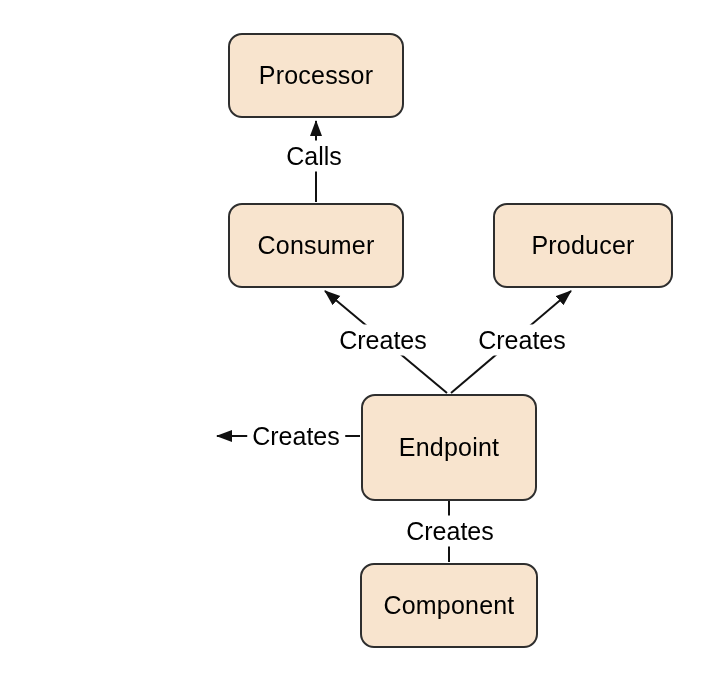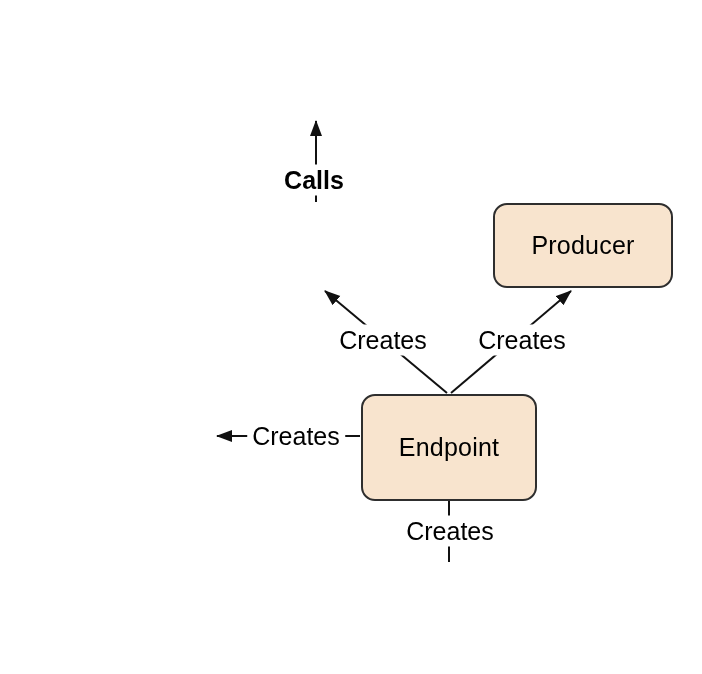--- a/index.html
+++ b/index.html
@@ -52,21 +52,21 @@
     white-space: nowrap;
   }
   
   .node-processor { left: 228px; top: 33px;  width: 176px; height: 85px; }
   .node-consumer  { left: 228px; top: 203px; width: 176px; height: 85px; }
   .node-producer  { left: 493px; top: 203px; width: 180px; height: 85px; }
   .node-exchange  { left: 33px;  top: 394px; width: 180px; height: 85px; }
   .node-endpoint  { left: 361px; top: 394px; width: 176px; height: 107px; }
   .node-component { left: 360px; top: 563px; width: 178px; height: 85px; }
   
-  .edge-label-calls              { left: 314px; top: 180px; font-weight: bold; }
+  .edge-label-calls              { left: 314px; top: 156px; }
   .edge-label-creates-consumer   { left: 383px; top: 340px; }
   .edge-label-creates-producer   { left: 522px; top: 340px; }
   .edge-label-creates-exchange   { left: 296px; top: 436px; }
   .edge-label-creates-endpoint   { left: 450px; top: 531px; }
 </style>
 </head>
 <body>
 
 <div class="canvas">
 
@@ -81,25 +81,34 @@
 
     <line x1="447" y1="393" x2="325" y2="291" marker-end="url(#arrow)"></line>
 
     <line x1="451" y1="393" x2="571" y2="291" marker-end="url(#arrow)"></line>
 
     <line x1="360" y1="436" x2="217" y2="436" marker-end="url(#arrow)"></line>
 
     <line x1="449" y1="562" x2="449" y2="482" marker-end="url(#arrow)"></line>
   </svg>
 
+  <div class="node node-processor">
+    <span class="node-label">Processor</span>
+  </div>
+  <div class="node node-consumer">
+    <span class="node-label">Consumer</span>
+  </div>
   <div class="node node-producer">
     <span class="node-label">Producer</span>
   </div>
   <div class="node node-endpoint">
     <span class="node-label">Endpoint</span>
+  </div>
+  <div class="node node-component">
+    <span class="node-label">Component</span>
   </div>
 
   <div class="edge-label edge-label-calls">Calls</div>
   <div class="edge-label edge-label-creates-consumer">Creates</div>
   <div class="edge-label edge-label-creates-producer">Creates</div>
   <div class="edge-label edge-label-creates-exchange">Creates</div>
   <div class="edge-label edge-label-creates-endpoint">Creates</div>
 
 </div>
 

